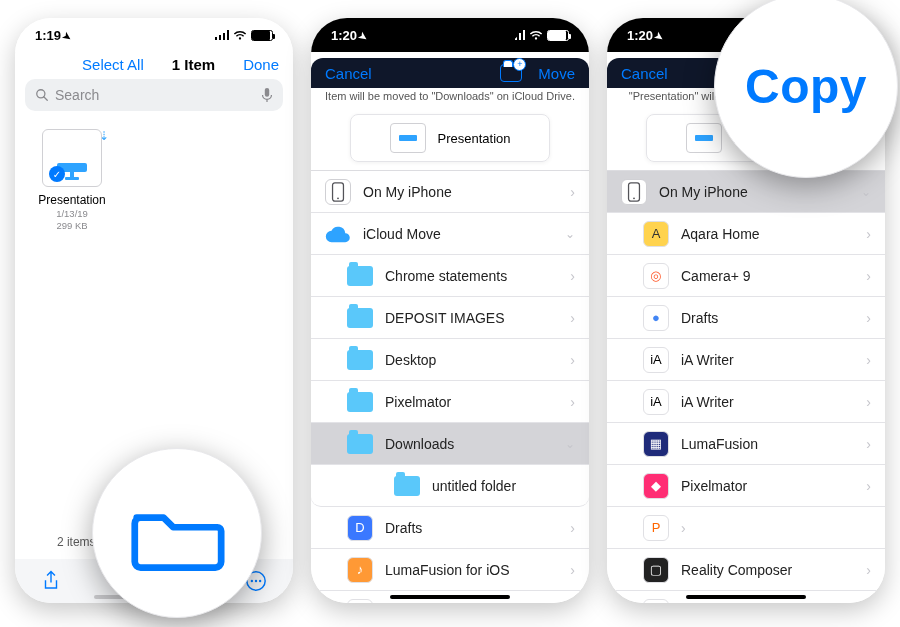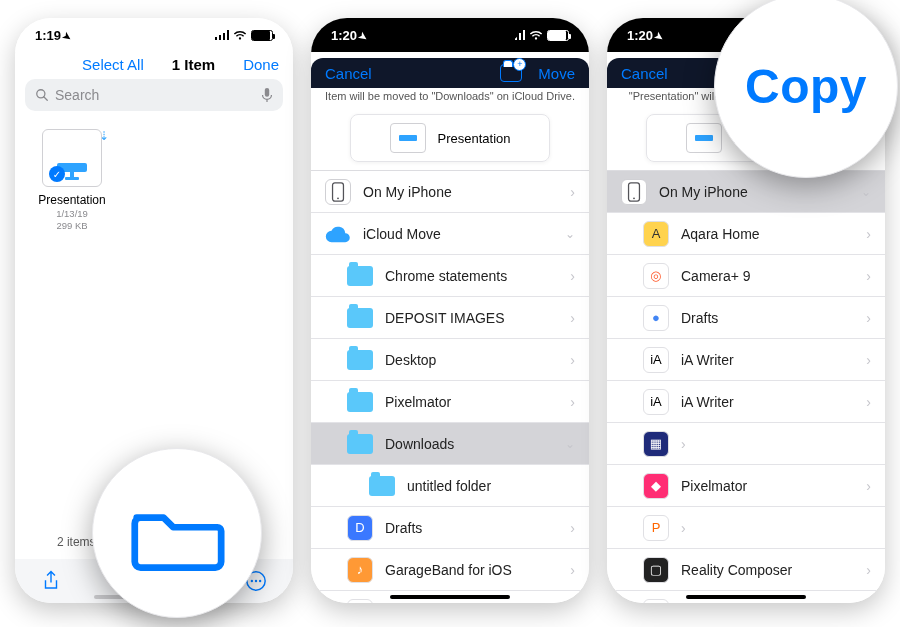--- a/index.html
+++ b/index.html
@@ -138,21 +138,21 @@
   .mini-doc .bar{width:18px;height:6px;background:#2ea3ff;border-radius:1px;}
   .moving-card .label{font-size:13px;}
   .list{flex:1;overflow:hidden;border-top:0.5px solid #dcdce0;}
   .row{
     display:flex;align-items:center;height:42px;
     border-bottom:0.5px solid #e3e3e7;
     padding:0 14px;font-size:14px;color:#222;
     gap:12px; position:relative; background:#fff;
   }
   .row.lv1{padding-left:36px;}
-  .row.lv2{padding-left:58px;}
+  .row.lv2{padding-left:83px;border-radius:10px;}
   .row.selected{background:#d4d4d8;}
   .row .lbl{flex:1;}
   .chev{color:#c6c6cc;font-size:14px;}
   .exp{color:#c6c6cc;font-size:12px;}
   .folder-ic{
     width:26px;height:20px;background:#5ac8fa;border-radius:3px;position:relative;flex:none;
   }
   .folder-ic::before{content:"";position:absolute;top:-4px;left:2px;width:9px;height:5px;background:#5ac8fa;border-radius:2px 2px 0 0;}
   .app-ic{
     width:26px;height:26px;border-radius:6px;flex:none;
@@ -325,21 +325,21 @@
       <span class="lbl">untitled folder</span>
 
     </div>
         <div class="row lv1">
       <span class="app-ic" style="background:#3a78ff;color:#fff;border:1px solid #e0e0e4">D</span>
       <span class="lbl">Drafts</span>
       <span class="chev">›</span>
     </div>
         <div class="row lv1">
       <span class="app-ic" style="background:#ff9935;color:#fff;border:1px solid #e0e0e4">♪</span>
-      <span class="lbl">GarageBand for iOS</span>
+      <span class="lbl">LumaFusion for iOS</span>
       <span class="chev">›</span>
     </div>
         <div class="row lv1">
       <span class="app-ic" style="background:#ffffff;color:#000;border:1px solid #e0e0e4">iA</span>
 
     </div>
       </div>
     <div class="home-ind-dark"></div>
   </div>
 
@@ -409,20 +409,21 @@
       <span class="lbl">iA Writer</span>
       <span class="chev">›</span>
     </div>
         <div class="row lv1">
       <span class="app-ic" style="background:#ffffff;color:#000;border:1px solid #e0e0e4">iA</span>
       <span class="lbl">iA Writer</span>
       <span class="chev">›</span>
     </div>
         <div class="row lv1">
       <span class="app-ic" style="background:#1f2b7a;color:#fff;border:1px solid #e0e0e4">▦</span>
+      <span class="lbl">LumaFusion</span>
       <span class="chev">›</span>
     </div>
         <div class="row lv1">
       <span class="app-ic" style="background:#ff2d74;color:#fff;border:1px solid #e0e0e4">◆</span>
       <span class="lbl">Pixelmator</span>
       <span class="chev">›</span>
     </div>
         <div class="row lv1">
       <span class="app-ic" style="background:#ffffff;color:#ff6600;border:1px solid #e0e0e4">P</span>
       <span class="chev">›</span>

